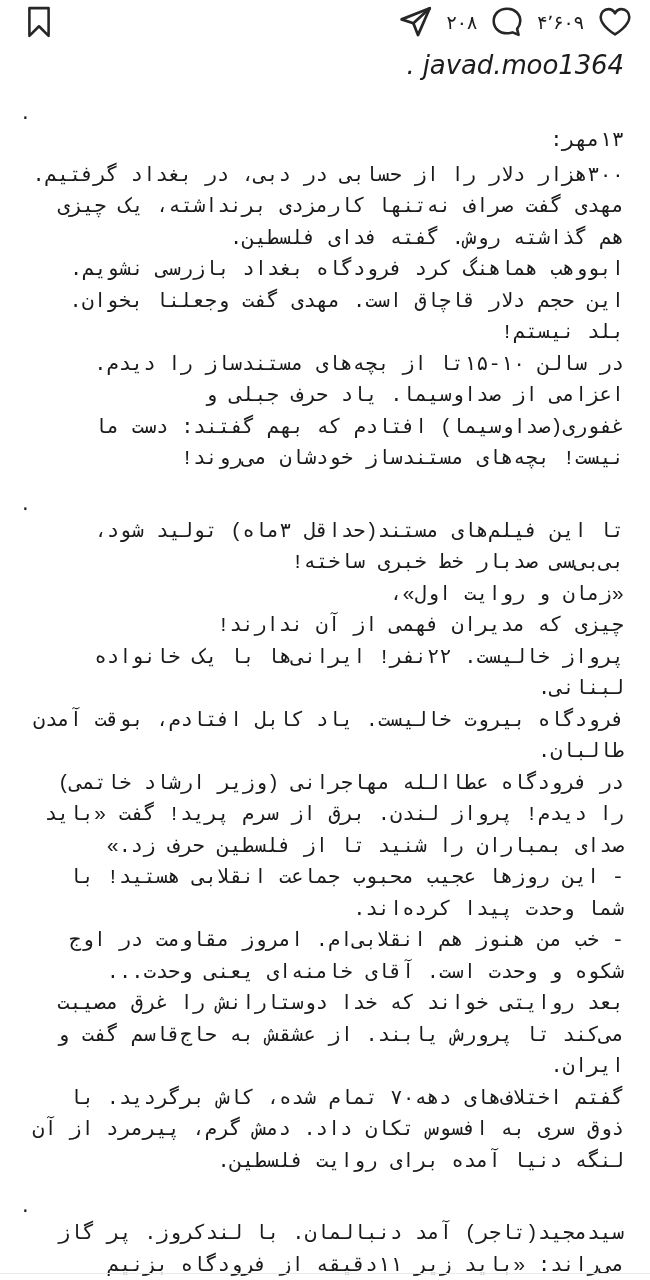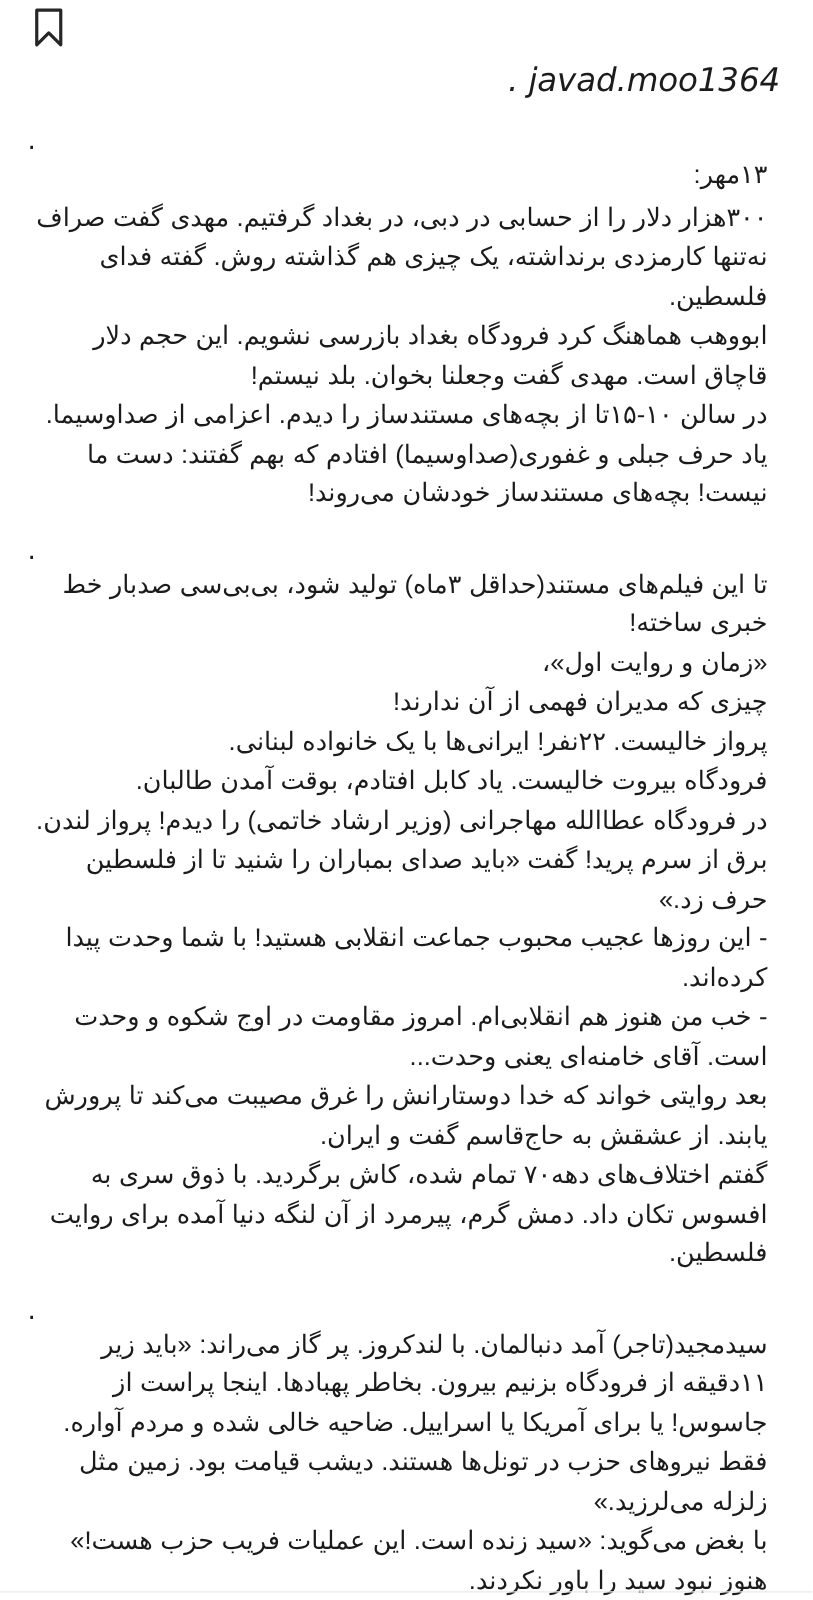--- a/index.html
+++ b/index.html
@@ -90,22 +90,22 @@
     line-height: 20px;
     color: #1a1a1a;
     height: 20px;
   }
   .para {
     font-size: 20.4px;
     line-height: 31.5px;
     color: #1b1b1b;
     white-space: pre-line;
     word-spacing: 0.3px;
-    margin: 6px 14px 0 0;
-    font-family: Liberation Sans, sans-serif;
+    margin: 6px 4px 0 0;
+    font-family: Liberation Mono, monospace;
   }
   .para.tight { margin-top: 3px; }
   .gap-block { height: 18px; }
 
   .bottom-rule {
     position: absolute;
     left: 0;
     right: 0;
     bottom: 6px;
     height: 1px;
@@ -117,20 +117,44 @@
 
 <div class="action-bar">
   <div class="action-left">
     <button class="icon-btn" aria-label="save">
       <svg width="26" height="32" viewBox="0 0 24 30" fill="none" stroke="#262626" stroke-width="2.4" stroke-linejoin="round" stroke-linecap="round">
         <path d="M3 2 L21 2 L21 28 L12 19 L3 28 Z"></path>
       </svg>
     </button>
   </div>
 
+  <div class="action-right">
+    <button class="icon-btn" aria-label="share">
+      <svg width="34" height="34" viewBox="0 0 26 26" fill="none" stroke="#262626" stroke-width="2.1" stroke-linejoin="round" stroke-linecap="round">
+        <path d="M23.5 2.5 L2 11 L11 14 L14.5 23 Z"></path>
+        <path d="M23.5 2.5 L11 14"></path>
+      </svg>
+    </button>
+
+    <span class="count">۲۰۸</span>
+
+    <button class="icon-btn" aria-label="comments">
+      <svg width="32" height="32" viewBox="0 0 26 26" fill="none" stroke="#262626" stroke-width="2.1" stroke-linejoin="round" stroke-linecap="round">
+        <path d="M13 2.2 C6.6 2.2 2.2 6.6 2.2 12.2 C2.2 17.8 6.6 22.2 13 22.2 C14.6 22.2 16.1 21.9 17.4 21.4 L22.4 23.4 L21.2 18.6 C22.6 16.9 23.8 14.7 23.8 12.2 C23.8 6.6 19.4 2.2 13 2.2 Z"></path>
+      </svg>
+    </button>
+
+    <span class="count">۴٬۶۰۹</span>
+
+    <button class="icon-btn" aria-label="likes">
+      <svg width="34" height="32" viewBox="0 0 28 26" fill="none" stroke="#262626" stroke-width="2.1" stroke-linejoin="round" stroke-linecap="round">
+        <path d="M14 23.2 C14 23.2 2.2 16.4 2.2 8.9 C2.2 5.2 5.1 2.4 8.6 2.4 C11 2.4 13 3.8 14 5.9 C15 3.8 17 2.4 19.4 2.4 C22.9 2.4 25.8 5.2 25.8 8.9 C25.8 16.4 14 23.2 14 23.2 Z"></path>
+      </svg>
+    </button>
+  </div>
 </div>
 
 <div class="username-row">
   <span class="username">. javad.moo1364</span>
 </div>
 
 <div class="caption">
 
   <div class="sep-dot">.</div>
 

